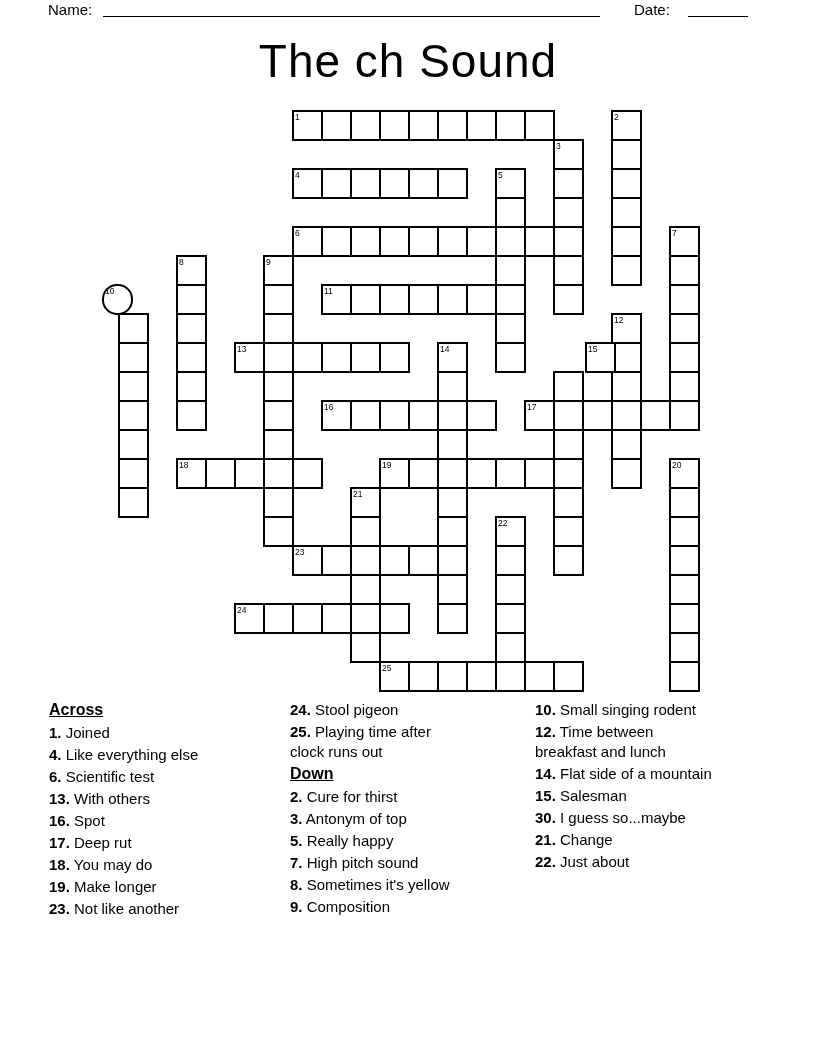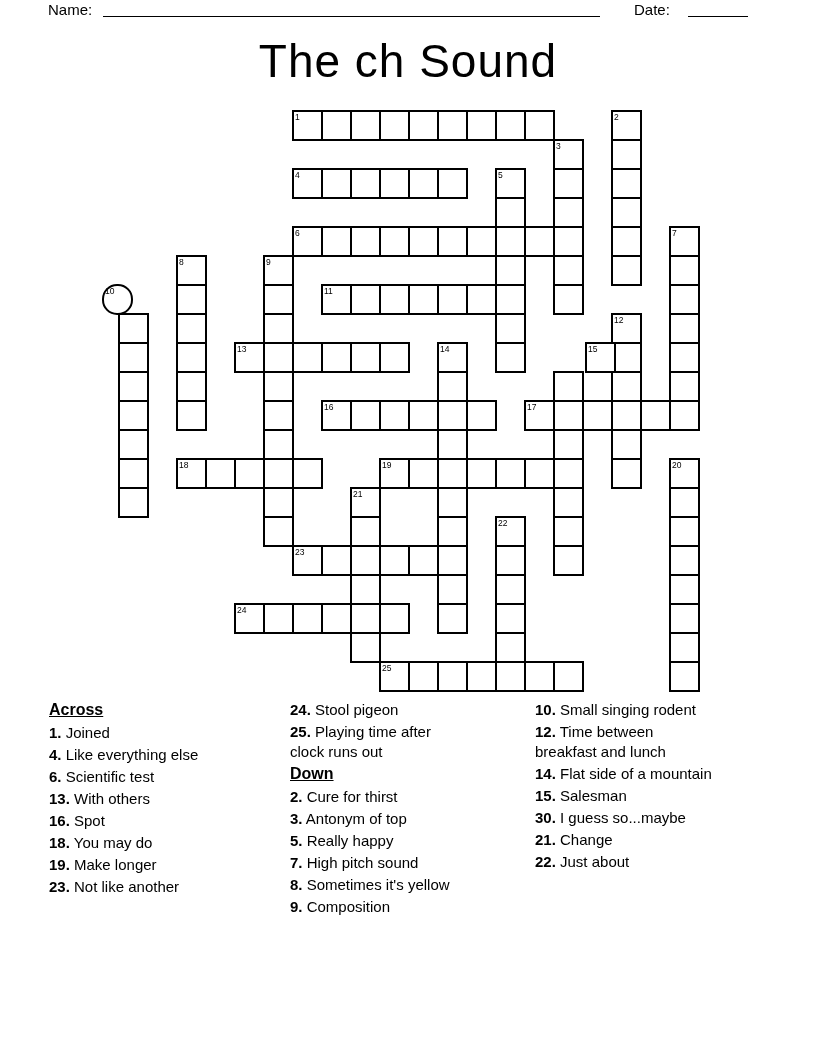--- a/index.html
+++ b/index.html
@@ -263,20 +263,21 @@
     </div>
 
   <div id="clues">
       <div class="clue-col" style="left: 49px; width: 235px;">
         <div class="clue-header">Across</div>
         <div class="clue"><b>1.</b> Joined</div>
         <div class="clue"><b>4.</b> Like everything else</div>
         <div class="clue"><b>6.</b> Scientific test</div>
         <div class="clue"><b>13.</b> With others</div>
         <div class="clue"><b>16.</b> Spot</div>
+        <div class="clue"><b>17.</b> Deep rut</div>
         <div class="clue"><b>18.</b> You may do</div>
         <div class="clue"><b>19.</b> Make longer</div>
         <div class="clue"><b>23.</b> Not like another</div>
       </div>
       <div class="clue-col" style="left: 290px; width: 168px;">
         <div class="clue"><b>24.</b> Stool pigeon</div>
         <div class="clue"><b>25.</b> Playing time after clock runs out</div>
         <div class="clue-header">Down</div>
         <div class="clue"><b>2.</b> Cure for thirst</div>
         <div class="clue"><b>3.</b> Antonym of top</div>

